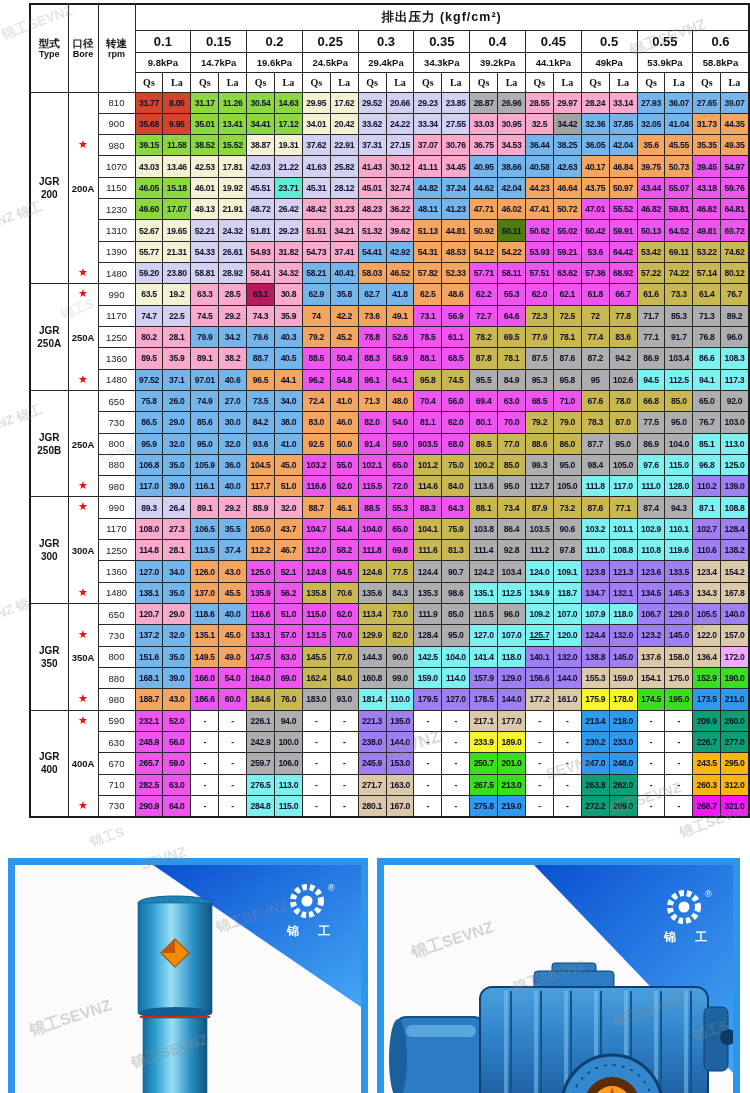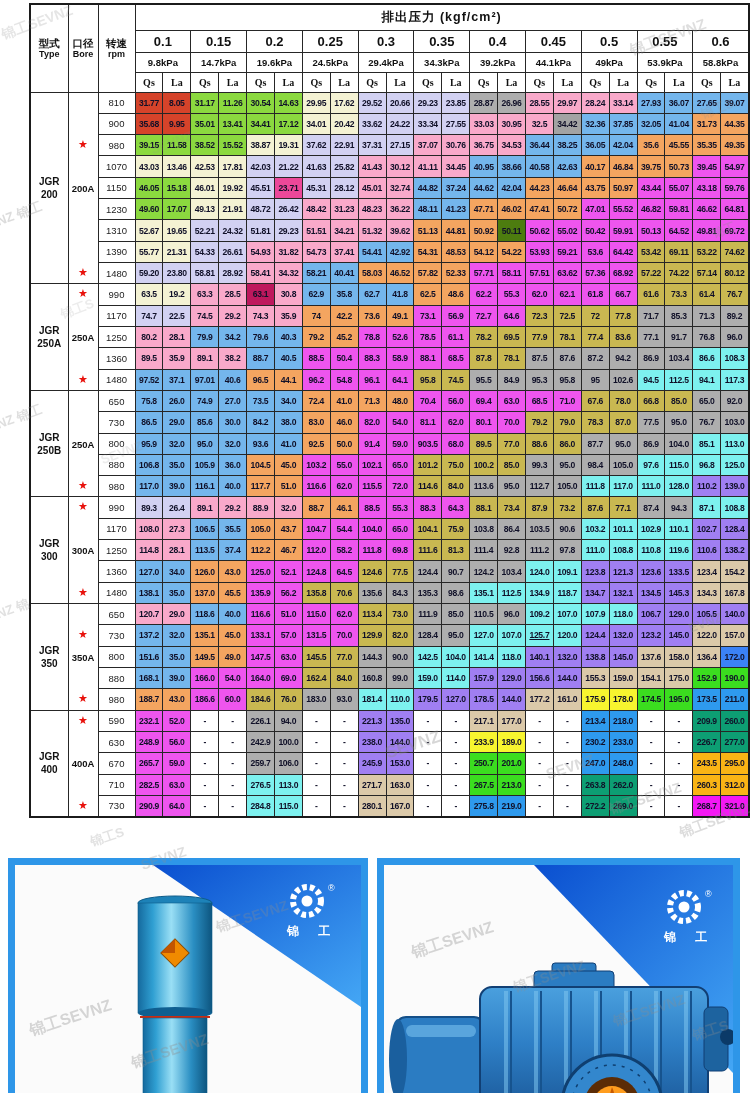--- a/index.html
+++ b/index.html
@@ -242,21 +242,21 @@
           <td class="val" style="background: rgb(238, 85, 238);">39.45</td>
           <td class="val" style="background: rgb(238, 85, 238);">54.97</td>
         </tr>
         <tr>
           <td class="rpm">1150</td>
           <td class="val" style="background: rgb(139, 217, 63);">46.05</td>
           <td class="val" style="background: rgb(139, 217, 63);">15.18</td>
           <td class="val" style="background: rgb(244, 242, 211);">46.01</td>
           <td class="val" style="background: rgb(244, 242, 211);">19.92</td>
           <td class="val" style="background: rgb(210, 209, 242);">45.51</td>
-          <td class="val" style="background: #ec4899; margin-top: 12px;">23.71</td>
+          <td class="val" style="background: #5eead4; margin-top: 12px;">23.71</td>
           <td class="val" style="background: rgb(210, 209, 242);">45.31</td>
           <td class="val" style="background: rgb(210, 209, 242);">28.12</td>
           <td class="val" style="background: rgb(249, 169, 202);">45.01</td>
           <td class="val" style="background: rgb(249, 169, 202);">32.74</td>
           <td class="val" style="background: rgb(116, 182, 236);">44.82</td>
           <td class="val" style="background: rgb(116, 182, 236);">37.24</td>
           <td class="val" style="background: rgb(116, 182, 236);">44.62</td>
           <td class="val" style="background: rgb(116, 182, 236);">42.04</td>
           <td class="val" style="background: rgb(244, 165, 96);">44.23</td>
           <td class="val" style="background: rgb(244, 165, 96);">46.64</td>
@@ -843,21 +843,21 @@
           <td class="val" style="background: rgb(125, 241, 239);">104.0</td>
           <td class="val" style="background: rgb(125, 241, 239);">141.4</td>
           <td class="val" style="background: rgb(125, 241, 239);">118.0</td>
           <td class="val" style="background: rgb(160, 127, 242);">140.1</td>
           <td class="val" style="background: rgb(160, 127, 242);">132.0</td>
           <td class="val" style="background: rgb(160, 127, 242);">138.8</td>
           <td class="val" style="background: rgb(160, 127, 242);">145.0</td>
           <td class="val" style="background: rgb(219, 201, 169);">137.6</td>
           <td class="val" style="background: rgb(219, 201, 169);">158.0</td>
           <td class="val" style="background: rgb(219, 201, 169);">136.4</td>
-          <td class="val" style="background: #3b82f6; margin-left: 18px;">172.0</td>
+          <td class="val" style="background: #f0abfc; margin-left: 18px;">172.0</td>
         </tr>
         <tr>
           <td class="rpm">880</td>
           <td class="val" style="background: rgb(116, 182, 236);">168.1</td>
           <td class="val" style="background: rgb(116, 182, 236);">39.0</td>
           <td class="val" style="background: rgb(238, 85, 238);">166.0</td>
           <td class="val" style="background: rgb(238, 85, 238);">54.0</td>
           <td class="val" style="background: rgb(238, 85, 238);">164.0</td>
           <td class="val" style="background: rgb(238, 85, 238);">69.0</td>
           <td class="val" style="background: rgb(201, 184, 81);">162.4</td>

